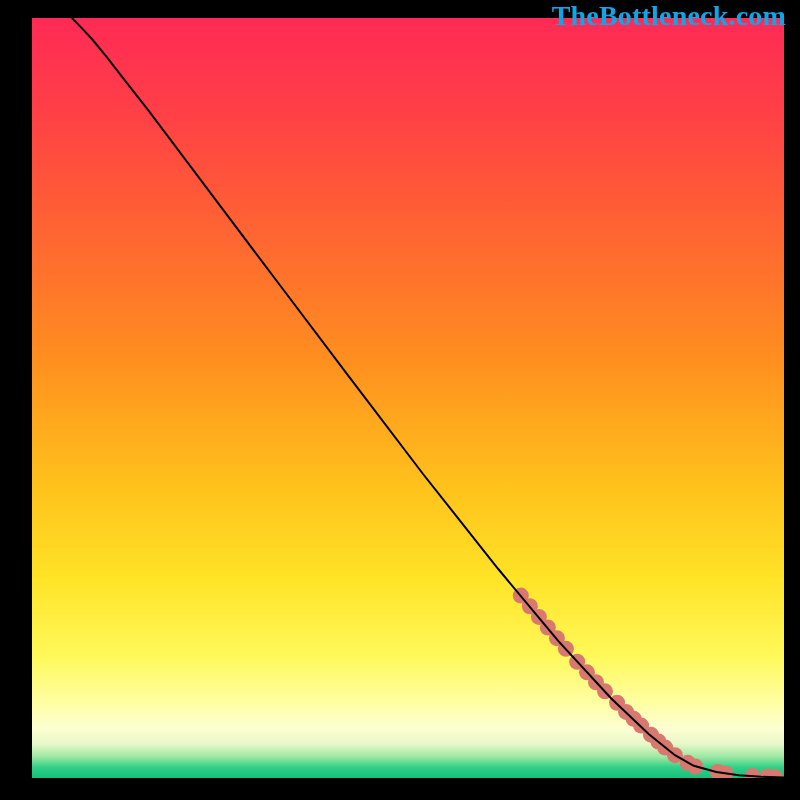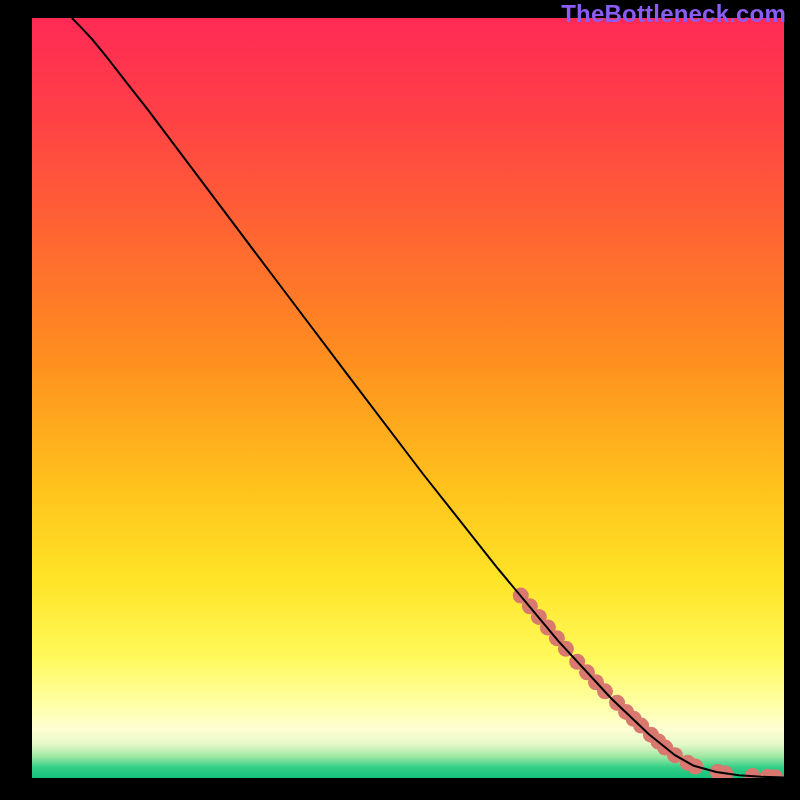--- a/index.html
+++ b/index.html
@@ -26,25 +26,26 @@
   }
   .plot svg {
     display: block;
     width: 752px;
     height: 760px;
   }
   .watermark {
     position: absolute;
     top: 0;
     right: 14px;
-    font-size: 24px;
+    font-size: 28px;
     font-weight: 600;
-    color: #8b5cf6;
+    color: #0ea5e9;
     letter-spacing: 0.2px;
     user-select: none;
+    font-family: Liberation Serif, serif;
   }
 </style>
 </head>
 <body>
 
 <div class="stage">
 
   <div class="plot">
     <svg viewBox="0 0 752 760" preserveAspectRatio="none">
       <defs>

